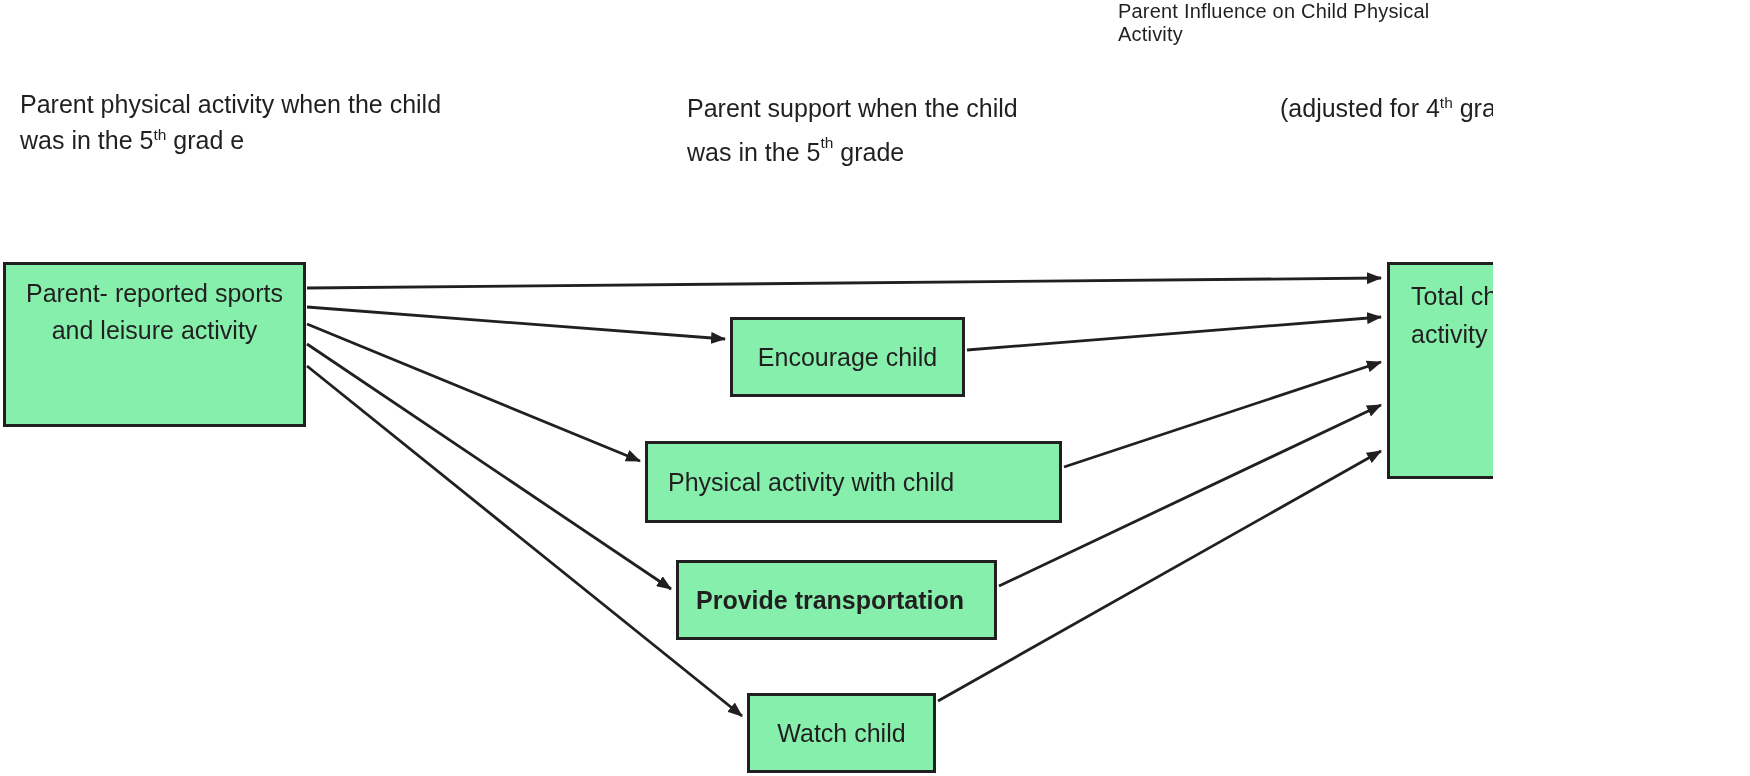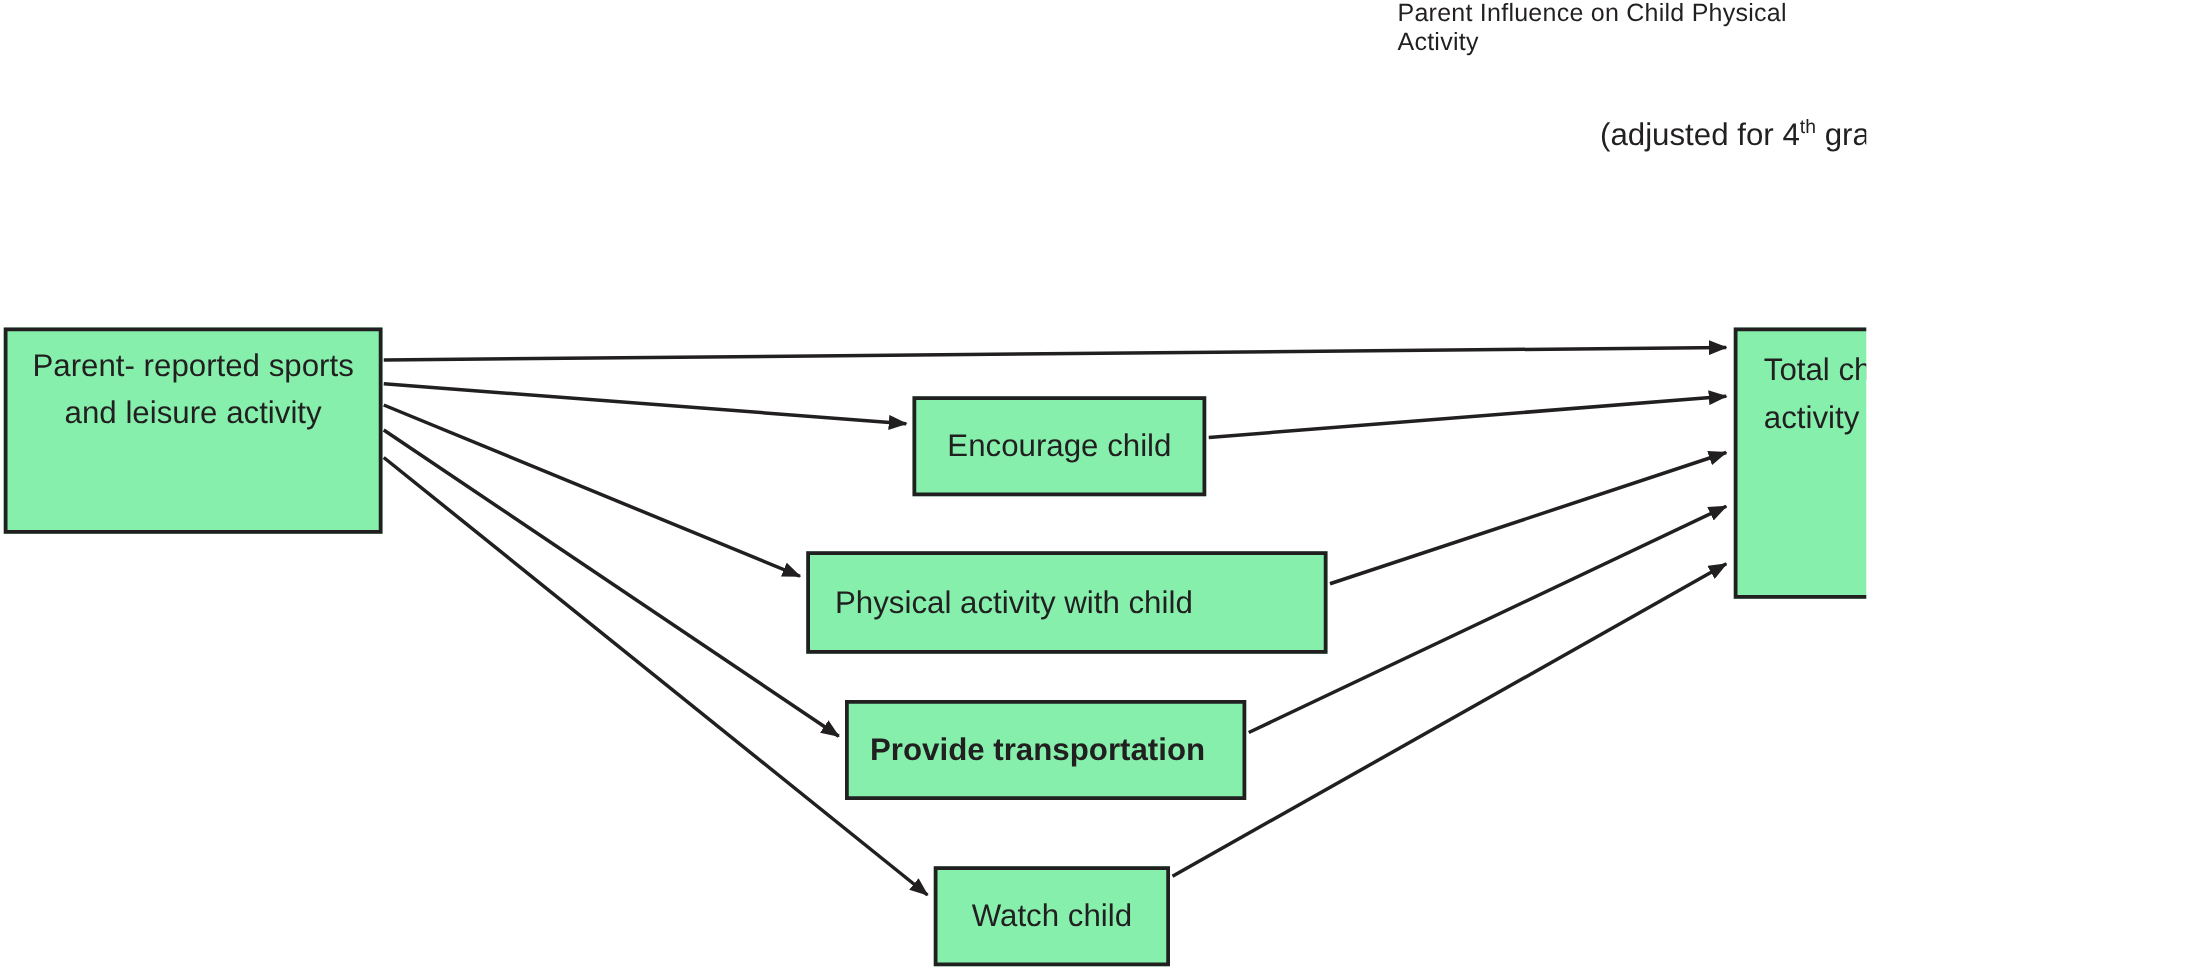--- a/index.html
+++ b/index.html
@@ -97,21 +97,29 @@
     stroke-width: 2.8;
   }
 </style>
 </head>
 <body>
 
 <div id="canvas">
 
   <div class="abs diagram-title">Parent Influence on Child Physical Activity</div>
 
+  <div class="abs col-header" id="header-left">
+    <div class="hline1">Parent physical activity when the child</div>
+    <div class="hline2"><span>was in the 5</span><sup>th</sup><span> grad e</span></div>
+  </div>
 
+  <div class="abs col-header" id="header-mid">
+    <div class="hline1">Parent support when the child</div>
+    <div class="hline2"><span>was in the 5</span><sup class="sup-high">th</sup><span> grade</span></div>
+  </div>
 
   <div class="abs col-header" id="header-right">
     <div class="hline2"><span>(adjusted for 4</span><sup>th</sup><span> grade)</span></div>
   </div>
 
   <svg id="edges" viewBox="0 0 1750 776" xmlns="http://www.w3.org/2000/svg" aria-hidden="true">
     <defs>
       <marker id="arrowhead" markerUnits="userSpaceOnUse" markerWidth="15" markerHeight="12" refX="14" refY="6" orient="auto">
         <path d="M0,0 L15,6 L0,12 Z" fill="#221f20"></path>
       </marker>

